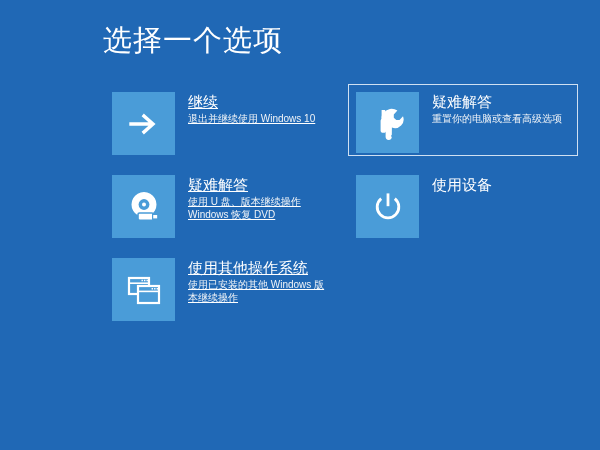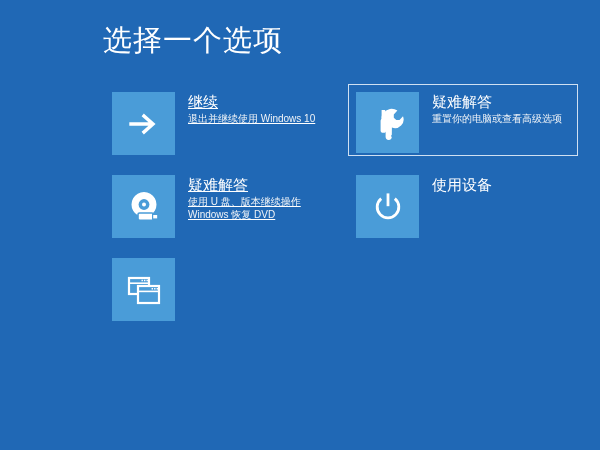--- a/index.html
+++ b/index.html
@@ -151,20 +151,22 @@
             <rect x="3" y="5" width="20" height="16" fill="none" stroke="#ffffff" stroke-width="2.2"></rect>
             <path d="M3 10.2 H23" stroke="#ffffff" stroke-width="1.6"></path>
             <path d="M15.5 7.6 h1.4 M18 7.6 h1.4 M20.5 7.6 h1.4" stroke="#ffffff" stroke-width="1.5"></path>
             <rect x="12" y="13" width="21" height="17" fill="#4a9cd8" stroke="#ffffff" stroke-width="2.2"></rect>
             <path d="M12 18.4 H33" stroke="#ffffff" stroke-width="1.6"></path>
             <path d="M25.6 15.7 h1.4 M28.1 15.7 h1.4 M30.6 15.7 h1.4" stroke="#ffffff" stroke-width="1.5"></path>
           </svg>
         </span>
       </div>
       <div class="labels">
+        <div class="opt-title">使用其他操作系统</div>
+        <div class="opt-sub">使用已安装的其他 Windows 版本继续操作</div>
       </div>
     </div>
 
   </div>
 
   <div class="col col-right">
 
     <div class="option">
       <div class="tile">
         <span>

